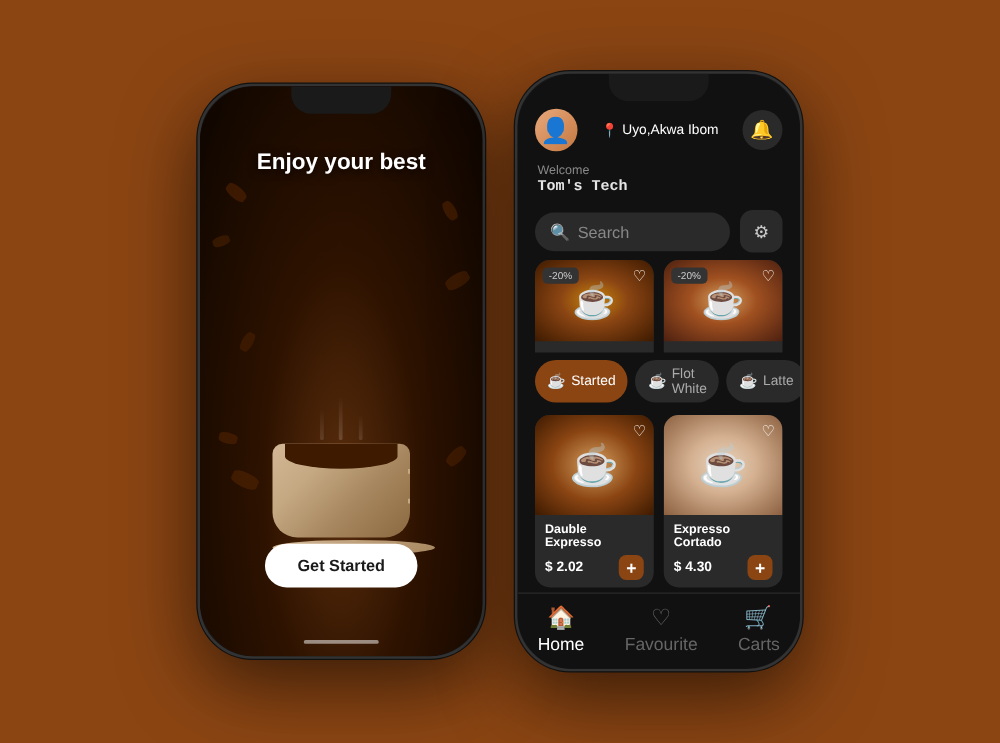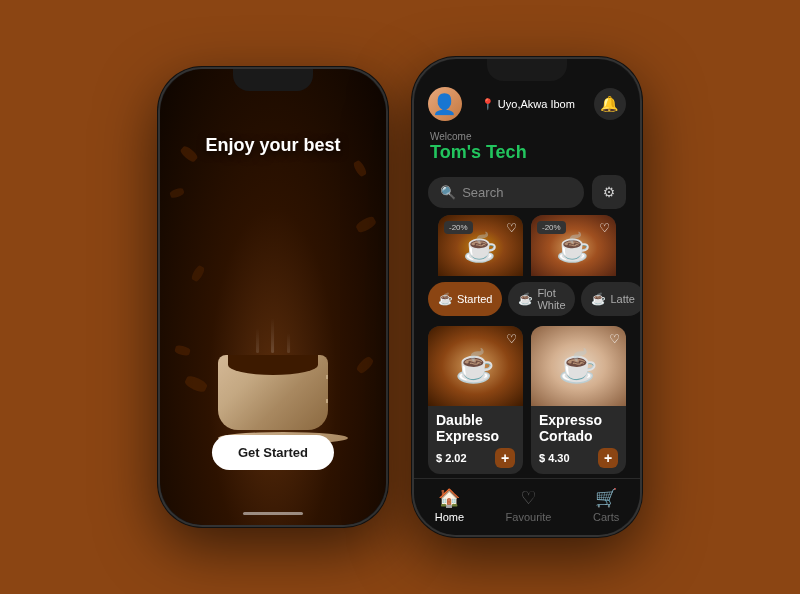--- a/index.html
+++ b/index.html
@@ -129,21 +129,21 @@
       display: inline-block;
       width: 3px;
       height: 30px;
       background: linear-gradient(to top, rgba(255,255,255,0.4), transparent);
       border-radius: 3px;
       margin: 0 4px;
     }
 
     .left-title {
       position: absolute;
-      top: 64px;
+      top: 48px;
       left: 0;
       right: 0;
       text-align: center;
       color: white;
       font-size: 18px;
       font-weight: 700;
       line-height: 1.4;
       text-shadow: 0 2px 8px rgba(0,0,0,0.8);
     }
 
@@ -244,23 +244,24 @@
     .welcome-section {
       padding: 2px 16px 6px;
     }
 
     .welcome-text {
       color: #888;
       font-size: 10px;
     }
 
     .user-name {
-      color: #22c55e;
-      font-size: 18px;
+      color: #e5e5e5;
+      font-size: 12px;
       font-weight: 700;
+      font-family: Liberation Mono, monospace;
     }
 
     .search-row {
       padding: 6px 14px;
       display: flex;
       gap: 8px;
       align-items: center;
     }
 
     .search-bar {
@@ -303,21 +304,21 @@
     .section-title {
       color: white;
       font-size: 13px;
       font-weight: 700;
       padding: 6px 14px 6px;
     }
 
     .deals-row {
       display: flex;
       gap: 8px;
-      padding: 0 24px 6px;
+      padding: 0 14px 6px;
       overflow: hidden;
     }
 
     .deal-card {
       flex: 1;
       background: #2a2a2a;
       border-radius: 12px;
       overflow: hidden;
       position: relative;
       height: 90px;
@@ -445,21 +446,21 @@
     .cup-emoji {
       font-size: 32px;
     }
 
     .product-info {
       padding: 6px 8px;
     }
 
     .product-name {
       color: white;
-      font-size: 14px;
+      font-size: 10px;
       font-weight: 600;
       margin-bottom: 4px;
     }
 
     .product-price-row {
       display: flex;
       align-items: center;
       justify-content: space-between;
     }
 
@@ -499,21 +500,21 @@
       align-items: center;
       gap: 2px;
       cursor: pointer;
     }
 
     .nav-icon {
       font-size: 18px;
     }
 
     .nav-label {
-      font-size: 11px;
+      font-size: 14px;
     }
 
     .nav-item.active .nav-label { color: white; }
     .nav-item.active .nav-icon { color: white; }
     .nav-item.inactive .nav-label { color: #666; }
     .nav-item.inactive .nav-icon { color: #666; }
 
     
     .bean-scatter {
       position: absolute;

